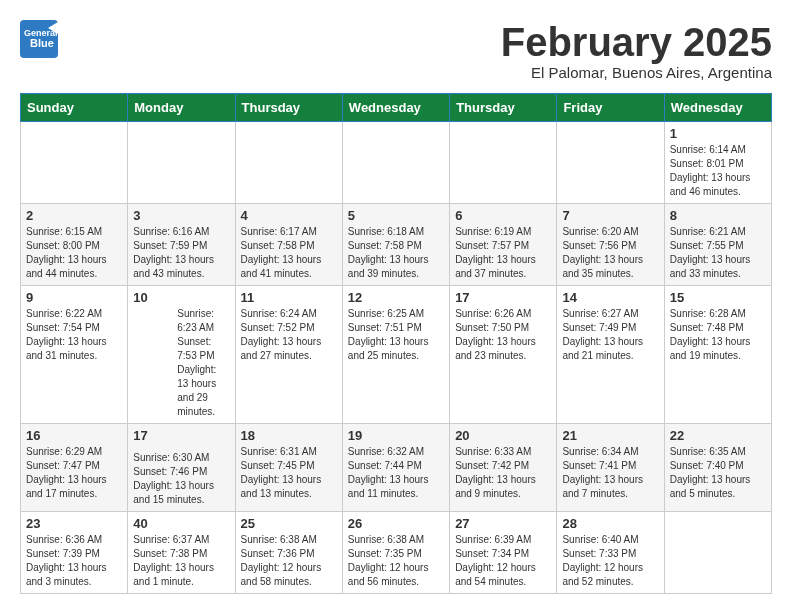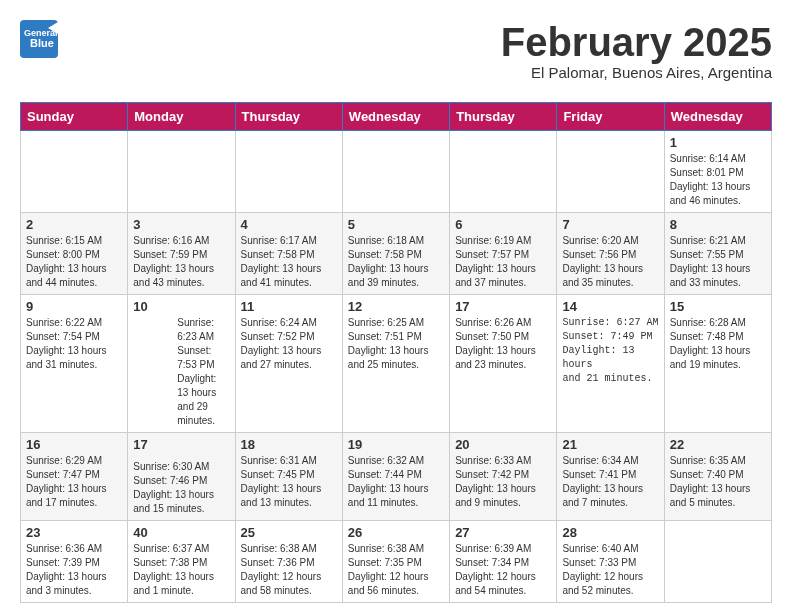--- a/index.html
+++ b/index.html
@@ -7,42 +7,42 @@
       font-family: Arial, sans-serif;
       background: #fff;
       width: 792px;
       min-height: 612px;
       padding: 20px;
     }
     .header {
       display: flex;
       justify-content: space-between;
       align-items: flex-start;
-      margin-bottom: 21px;
+      margin-bottom: 12px;
     }
     .title-section {
       text-align: right;
     }
     .month-year {
       font-size: 40px;
       font-weight: bold;
       color: #333;
       line-height: 1.1;
     }
     .location {
       font-size: 15px;
       color: #333;
     }
     .calendar {
       width: 100%;
       border-collapse: collapse;
       border: 1px solid #ccc;
     }
     .calendar th {
-      background-color: #be185d;
+      background-color: #15803d;
       color: #fff;
       text-align: left;
       padding: 6px 6px;
       font-size: 13px;
       font-weight: bold;
       border: 1px solid #2e7bc4;
     }
     .calendar td {
       vertical-align: top;
       border: 1px solid #ccc;
@@ -204,21 +204,21 @@
         </td>
         <td>
           <span class="day-num">17</span>
           <div class="day-info" style="white-space: pre-line;">Sunrise: 6:26 AM
 Sunset: 7:50 PM
 Daylight: 13 hours
 and 23 minutes.</div>
         </td>
         <td>
           <span class="day-num">14</span>
-          <div class="day-info" style="white-space: pre-line; font-family: Liberation Mono, monospace;">Sunrise: 6:27 AM
+          <div class="day-info" style="white-space: pre-line;">Sunrise: 6:27 AM
 Sunset: 7:49 PM
 Daylight: 13 hours
 and 21 minutes.</div>
         </td>
         <td>
           <span class="day-num">15</span>
           <div class="day-info" style="white-space: pre-line;">Sunrise: 6:28 AM
 Sunset: 7:48 PM
 Daylight: 13 hours
 and 19 minutes.</div>

